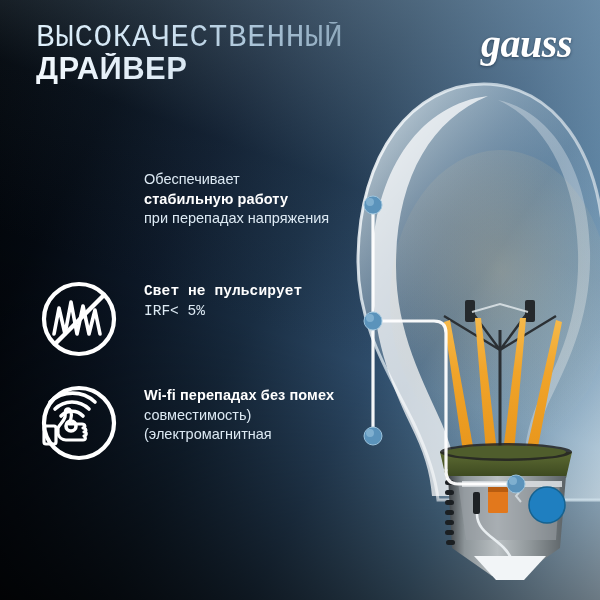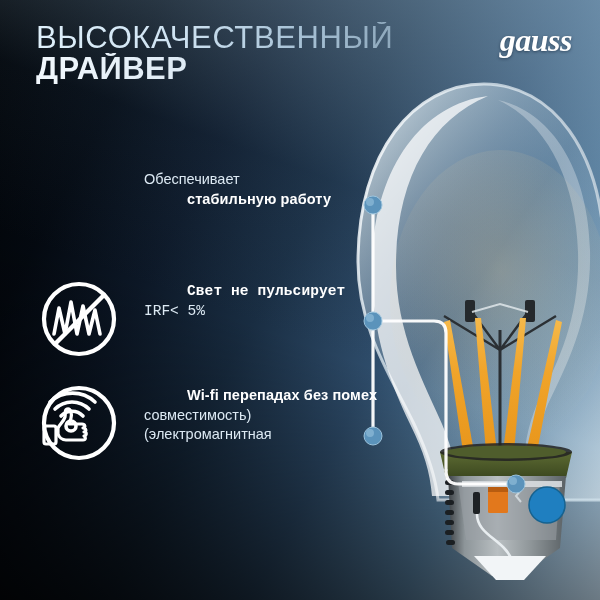--- a/index.html
+++ b/index.html
@@ -23,45 +23,45 @@
     background:linear-gradient(200deg, rgba(150,185,210,.50) 0%, rgba(60,95,130,.10) 34%, rgba(0,0,0,0) 55%, rgba(0,0,0,.65) 88%, rgba(0,0,0,.88) 100%);
   }
 
   
   .headline{position:absolute;left:36px;top:22px;z-index:12;}
   .hl-1{
     font-size:31px;letter-spacing:.6px;line-height:1;font-weight:300;
     color:#cfe2f0;
     background:linear-gradient(92deg,#dff0fb 0%,#cfe3f2 40%,#a9c3d7 72%,#8fa9bd 100%);
     -webkit-background-clip:text;background-clip:text;-webkit-text-fill-color:transparent;color:transparent;
-    text-shadow:none;white-space:nowrap;
+    text-shadow:none;white-space:nowrap;font-family:Liberation Mono, monospace;
   }
   .hl-2{
     font-size:31px;letter-spacing:.4px;line-height:1;font-weight:700;
     background:linear-gradient(92deg,#f2f8fd 0%,#dce9f4 45%,#a9bfd2 100%);
     -webkit-background-clip:text;background-clip:text;-webkit-text-fill-color:transparent;color:transparent;
     white-space:nowrap;
   }
   .logo{
     position:absolute;right:28px;top:24px;z-index:12;
     font-family:"Liberation Serif","DejaVu Serif",serif;
-    font-style:italic;font-weight:700;font-size:32px;color:#fff;
+    font-style:italic;font-weight:700;font-size:40px;color:#fff;
     letter-spacing:-.5px;line-height:1;
     text-shadow:0 1px 3px rgba(10,25,45,.55);
   }
 
   
   .features{position:absolute;left:32px;top:162px;z-index:12;width:330px;}
   .feature{position:relative;min-height:96px;}
   .feature.f1{height:112px;}
   .feature.f2{height:104px;font-family:Liberation Mono, monospace;}
   .ficon{position:absolute;left:6px;top:4px;width:82px;height:82px;}
   .ftext{position:absolute;left:112px;top:8px;width:235px;color:#e8f1f8;}
   .ftext .line{font-size:14.5px;line-height:19.5px;white-space:nowrap;color:#dce9f3;}
-  .ftext .line.b{font-weight:700;color:#ffffff;letter-spacing:.1px;margin-left:43px;}
+  .ftext .line.b{font-weight:700;color:#ffffff;letter-spacing:.1px;}
 
   
   .conn{position:absolute;left:0;top:0;width:600px;height:600px;z-index:9;pointer-events:none;}
 
   
   .bulb{position:absolute;left:0;top:0;width:600px;height:600px;z-index:6;pointer-events:none;}
 </style>
 </head>
 <body>
 
@@ -214,20 +214,21 @@
   </div>
 
   <div class="logo">gauss</div>
 
   <div class="features">
 
     <div class="feature f1">
       <div class="ftext">
         <div class="line">Обеспечивает</div>
         <div class="line b">стабильную работу</div>
+        <div class="line">при перепадах напряжения</div>
       </div>
     </div>
 
     <div class="feature f2">
       <div class="ficon">
         <svg viewBox="0 0 82 82" width="82" height="82">
           <circle cx="41" cy="41" r="35" fill="none" stroke="#fff" stroke-width="4.2"></circle>
           <path d="M16 56 L21 30 L27 56 L33 24 L39 56 L45 28 L51 56 L57 32 L62 56" fill="none" stroke="#fff" stroke-width="3.6" stroke-linejoin="round" stroke-linecap="round"></path>
           <path d="M17 66 L66 17" stroke="#fff" stroke-width="4.4" stroke-linecap="round"></path>
         </svg>

